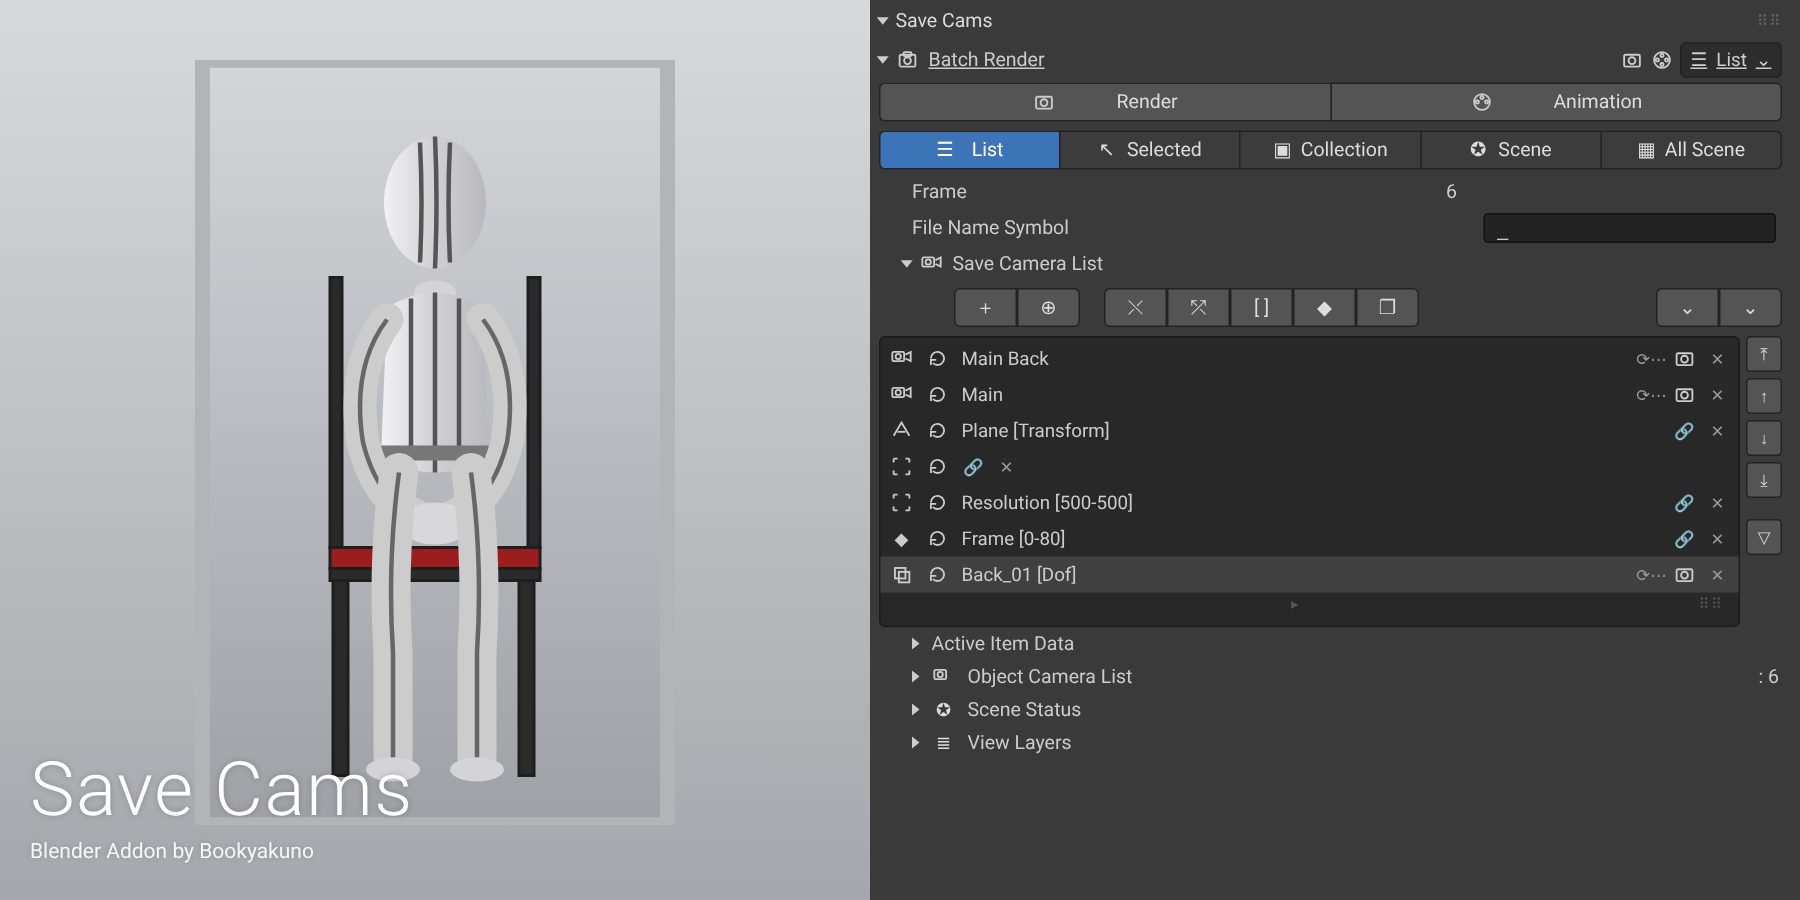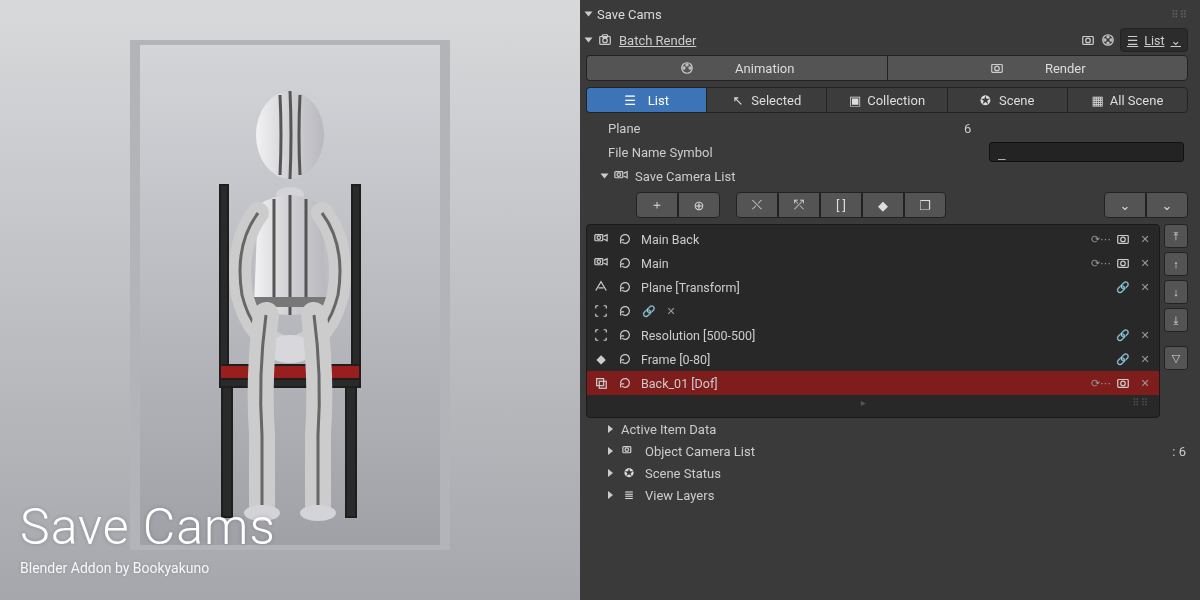--- a/index.html
+++ b/index.html
@@ -35,21 +35,21 @@
 .toolbar-icons{ display:flex; gap:4px; margin:4px 6px; }
 .toolbar-icons .grp{ display:flex; gap:0;}
 .toolbar-icons .btn{ width:42px; border-radius:0;}
 .toolbar-icons .grp .btn:first-child{ border-top-left-radius:4px; border-bottom-left-radius:4px;}
 .toolbar-icons .grp .btn:last-child{ border-top-right-radius:4px; border-bottom-right-radius:4px;}
 .list-area{ display:flex; margin:2px 6px 0 6px; gap:4px;}
 .list{ flex:1; background:#282828; border:1px solid #1a1a1a; border-radius:4px; padding:2px 0 12px 0; display:flex; flex-direction:column;}
 .list-side{ width:24px; display:flex; flex-direction:column; gap:4px;}
 .list-side .btn{ width:24px; height:24px; font-size:11px; padding:0;}
 .li{ display:flex; align-items:center; height:24px; padding:0 6px; gap:8px; color:#ccc;}
-.li.active{ background:#7f1d1d; }
+.li.active{ background:#404040; }
 .li .ico{ width:16px; height:16px; display:inline-flex;align-items:center;justify-content:center; font-size:11px; color:#bbb;}
 .li .name{ flex:1; font-size:12.5px;}
 .li .tail{ display:flex; gap:6px; align-items:center;}
 .li .tail .ico{ color:#999;}
 .dots-row{ height:10px; text-align:center; color:#555; font-size:10px; letter-spacing:1px; padding-top:2px;}
 .collapsed{ display:flex; align-items:center; height:22px; padding:0 8px 0 28px; gap:8px;}
 .collapsed .tri{ transform:none; }
 svg.stroke path, svg.stroke rect, svg.stroke circle{ stroke:#ccc; stroke-width:1.4; fill:none; }
 svg.stroke{ width:14px; height:14px; }
 .select-pill{ background:#2c2c2c; border:1px solid #222; border-radius:4px; height:24px; display:flex; align-items:center; padding:0 6px; gap:6px; font-size:12.5px; }
@@ -155,37 +155,37 @@
           <span>List</span>
           <span>⌄</span>
         </div>
       </div>
     </div>
 
     <div class="tabrow">
       <div class="btn">
           <span class="icon" style="margin-right:40px;">
             <svg class="stroke" viewBox="0 0 16 16">
+              <rect x="2" y="4" width="12" height="9" rx="1"></rect>
+              <circle cx="8" cy="8.5" r="2.6"></circle>
+            </svg>
+          </span>
+          <span>Render</span>
+        </div>
+      <div class="btn">
+          <span class="icon" style="margin-right:40px;">
+            <svg class="stroke" viewBox="0 0 16 16">
               <circle cx="8" cy="8" r="6"></circle>
               <circle cx="8" cy="4.5" r="1.2"></circle>
               <circle cx="11.5" cy="8" r="1.2"></circle>
               <circle cx="4.5" cy="8" r="1.2"></circle>
             </svg>
           </span>
           <span>Animation</span>
         </div>
-      <div class="btn">
-          <span class="icon" style="margin-right:40px;">
-            <svg class="stroke" viewBox="0 0 16 16">
-              <rect x="2" y="4" width="12" height="9" rx="1"></rect>
-              <circle cx="8" cy="8.5" r="2.6"></circle>
-            </svg>
-          </span>
-          <span>Render</span>
-        </div>
     </div>
 
     <div class="tabrow">
       <div class="btn sel">
           <span style="margin-right:12px;">☰</span>
           <span>List</span>
         </div>
       <div class="btn dark">
           <span style="margin-right:8px;">↖</span>
           <span>Selected</span>
@@ -198,21 +198,21 @@
           <span style="margin-right:8px;">✪</span>
           <span>Scene</span>
         </div>
       <div class="btn dark">
           <span style="margin-right:6px;">▦</span>
           <span>All Scene</span>
         </div>
     </div>
 
     <div class="proprow">
-      <div class="lbl">Plane</div>
+      <div class="lbl">Frame</div>
       <div class="spacer"></div>
       <div style="width:220px; text-align:left;">6</div>
     </div>
     <div class="proprow">
       <div class="lbl">File Name Symbol</div>
       <div class="spacer"></div>
       <input class="inp" style="max-width: 220px;" value="_">
     </div>
 
     <div class="hrow" style="padding-left:22px;">

